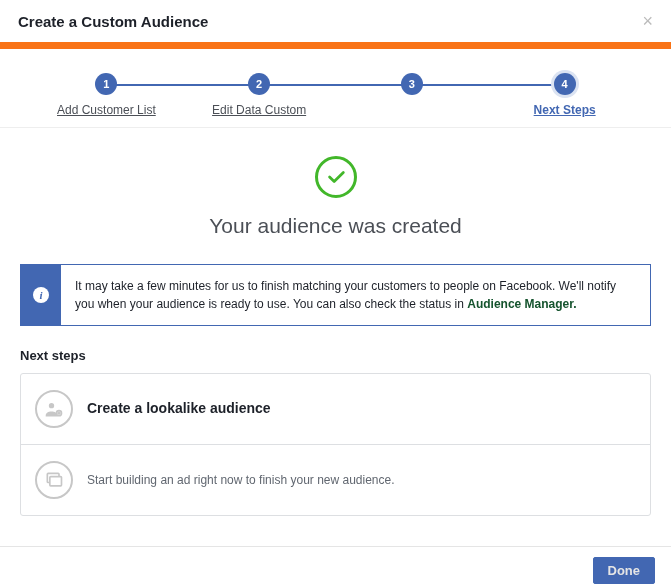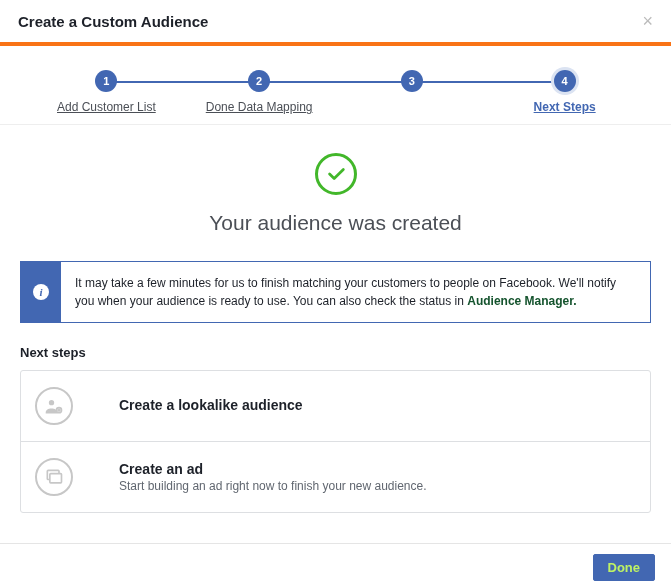--- a/index.html
+++ b/index.html
@@ -8,21 +8,21 @@
     background: #fff;
     color: #1d2129;
     font-size: 13px;
     width: 671px;
   }
   .dialog-header {
     display: flex;
     justify-content: space-between;
     align-items: center;
     padding: 12px 18px;
-    border-bottom: 4px solid #f97316;
+    border-bottom: 7px solid #f97316;
     background: #fff;
   }
   .dialog-title {
     font-size: 15px;
     font-weight: bold;
     color: #1d2129;
   }
   .close-x {
     color: #bbb;
     font-size: 18px;
@@ -152,21 +152,20 @@
     border: 1px solid #dddfe2;
     border-radius: 3px;
     overflow: hidden;
   }
   .option-row {
     display: flex;
     align-items: center;
     padding: 16px 14px;
     border-top: 1px solid #dddfe2;
     cursor: pointer;
-    gap: 32px;
   }
   .option-row:first-child { border-top: none; }
   .option-icon {
     width: 38px;
     height: 38px;
     border-radius: 50%;
     border: 2px solid #c7c7c7;
     display: flex;
     align-items: center;
     justify-content: center;
@@ -187,21 +186,21 @@
   }
   .footer {
     border-top: 1px solid #e5e5e5;
     padding: 10px 16px;
     display: flex;
     justify-content: flex-end;
     background: #fff;
   }
   .btn-primary {
     background: #4267b2;
-    color: #bef264;
+    color: #e5e5e5;
     border: 1px solid #4267b2;
     font-weight: bold;
     font-size: 13px;
     padding: 5px 14px;
     border-radius: 2px;
     cursor: pointer;
   }
 </style>
 </head>
 <body>
@@ -214,21 +213,21 @@
 <div class="stepper-wrap">
   <div class="stepper">
     <div class="step">
       <div class="step-line"></div>
       <div class="step-circle">1</div>
       <div class="step-label">Add Customer List</div>
     </div>
     <div class="step">
       <div class="step-line"></div>
       <div class="step-circle">2</div>
-      <div class="step-label">Done Data Mapping</div>
+      <div class="step-label">Edit Data Custom</div>
     </div>
     <div class="step">
       <div class="step-line"></div>
       <div class="step-circle">3</div>
     </div>
     <div class="step active">
       <div class="step-circle">4</div>
       <div class="step-label">Next Steps</div>
     </div>
   </div>
@@ -269,21 +268,20 @@
     </div>
   </div>
   <div class="option-row">
     <div class="option-icon">
       <svg viewBox="0 0 24 24">
           <rect x="4" y="4" width="14" height="11" rx="1" fill="none" stroke="#c7c7c7" stroke-width="2"></rect>
           <rect x="7" y="8" width="14" height="11" rx="1" fill="#fff" stroke="#c7c7c7" stroke-width="2"></rect>
         </svg>
     </div>
     <div class="option-text">
-      <div class="option-title">Create an ad</div>
       <div class="option-desc">Start building an ad right now to finish your new audience.</div>
     </div>
   </div>
 </div>
 
 <div class="footer">
   <button class="btn-primary">Done</button>
 </div>
 
 </body></html>

